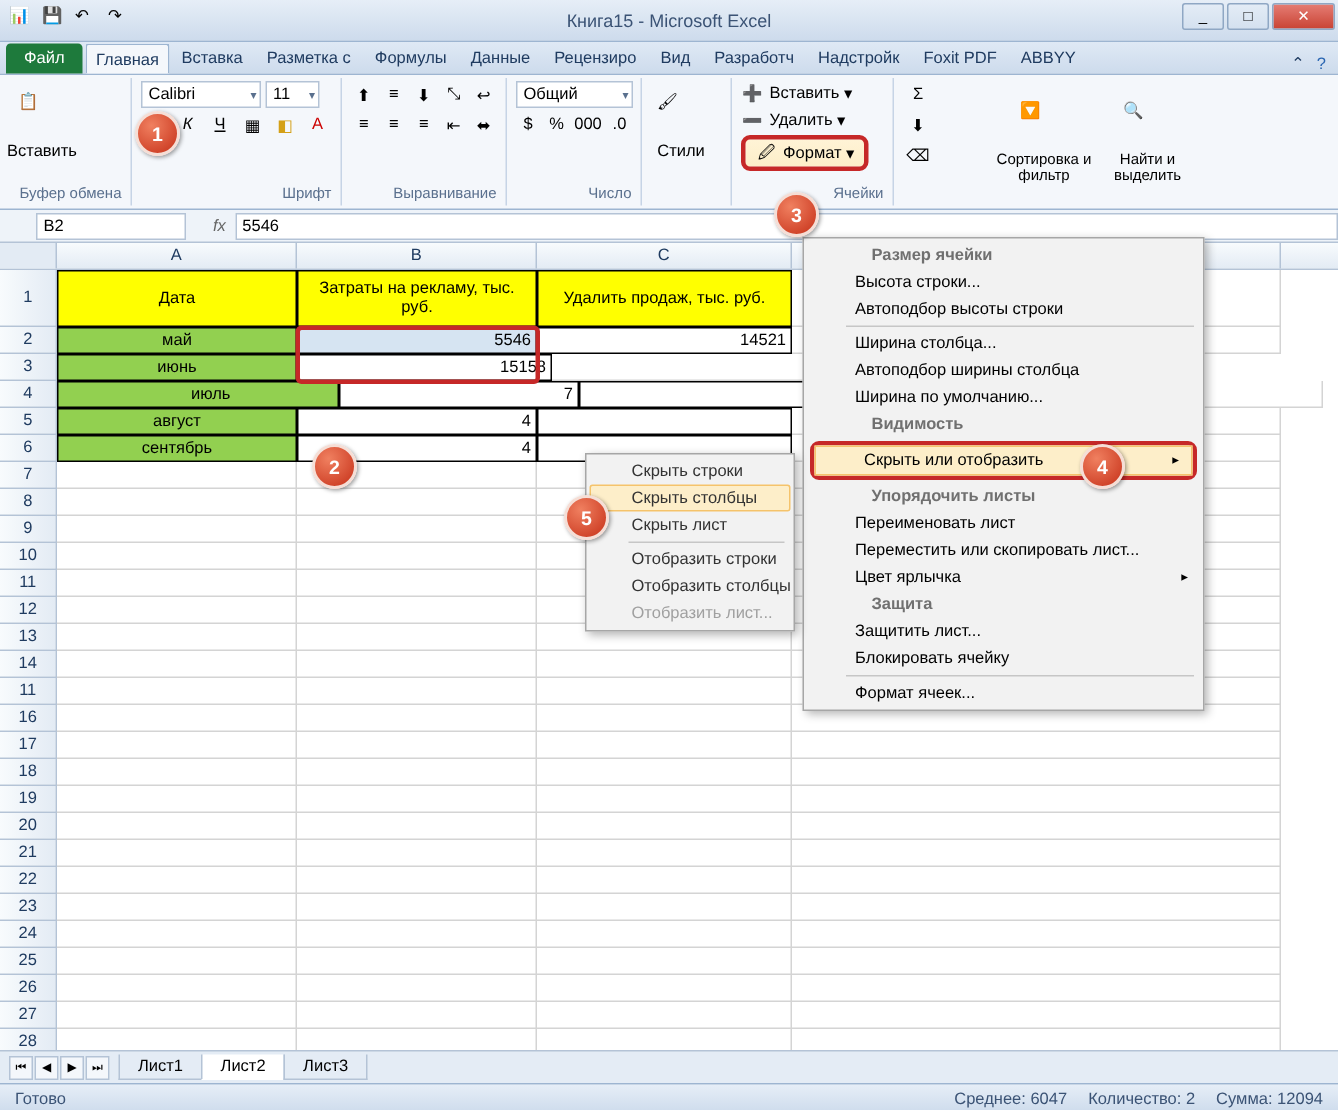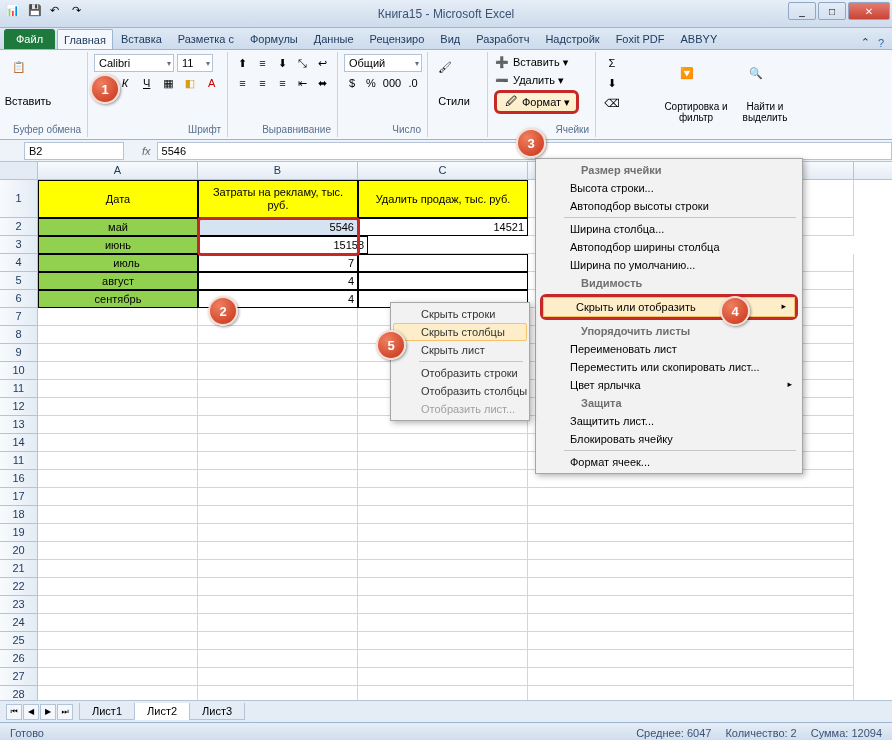--- a/index.html
+++ b/index.html
@@ -236,21 +236,21 @@
   <div class="cell" style="width:326px;"></div>
       </div>
       <div class="row">
         <div class="rh">3</div>
   <div class="cell month" style="width:160px;">июнь</div>
   <div class="cell num" style="width:170px;">15158</div>
   <div class="cell" style="width:326px;"></div>
       </div>
       <div class="row">
         <div class="rh">4</div>
-  <div class="cell month" style="width:160px;padding-left:20px;">июль</div>
+  <div class="cell month" style="width:188px;padding-left:20px;">июль</div>
   <div class="cell num" style="width:160px;">7</div>
   <div class="cell num" style="width:170px;"></div>
   <div class="cell" style="width:326px;"></div>
       </div>
       <div class="row">
         <div class="rh">5</div>
   <div class="cell month" style="width:160px;">август</div>
   <div class="cell num" style="width:160px;">4</div>
   <div class="cell num" style="width:170px;"></div>
   <div class="cell" style="width:326px;"></div>

